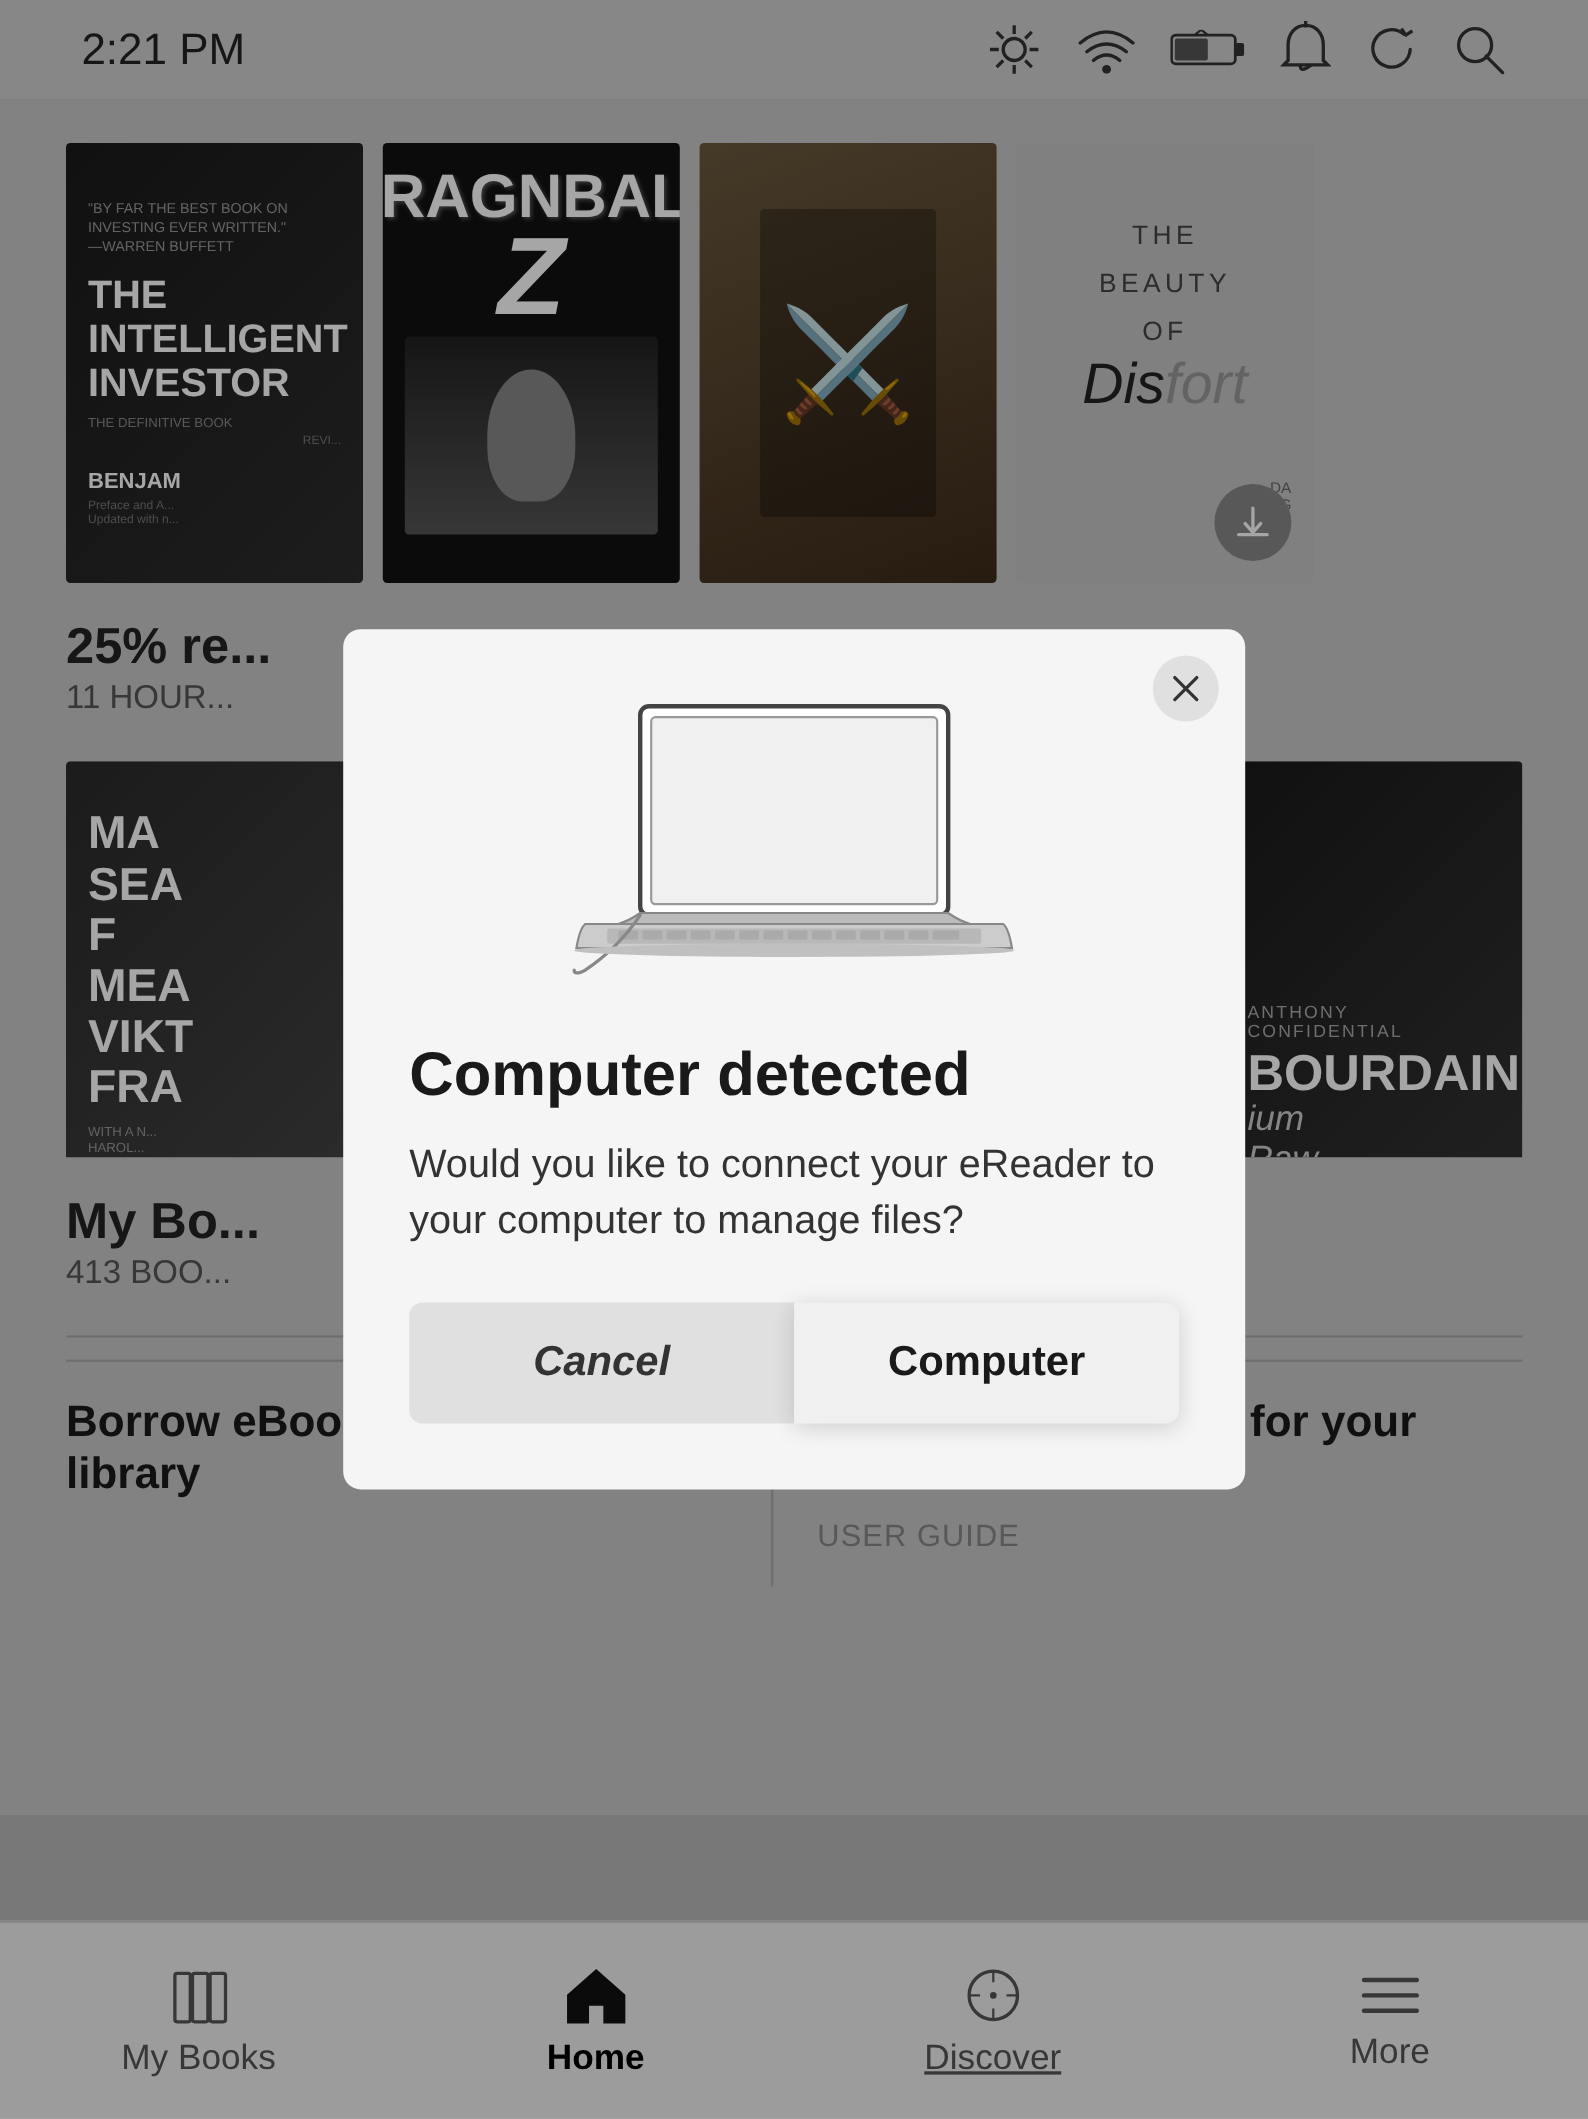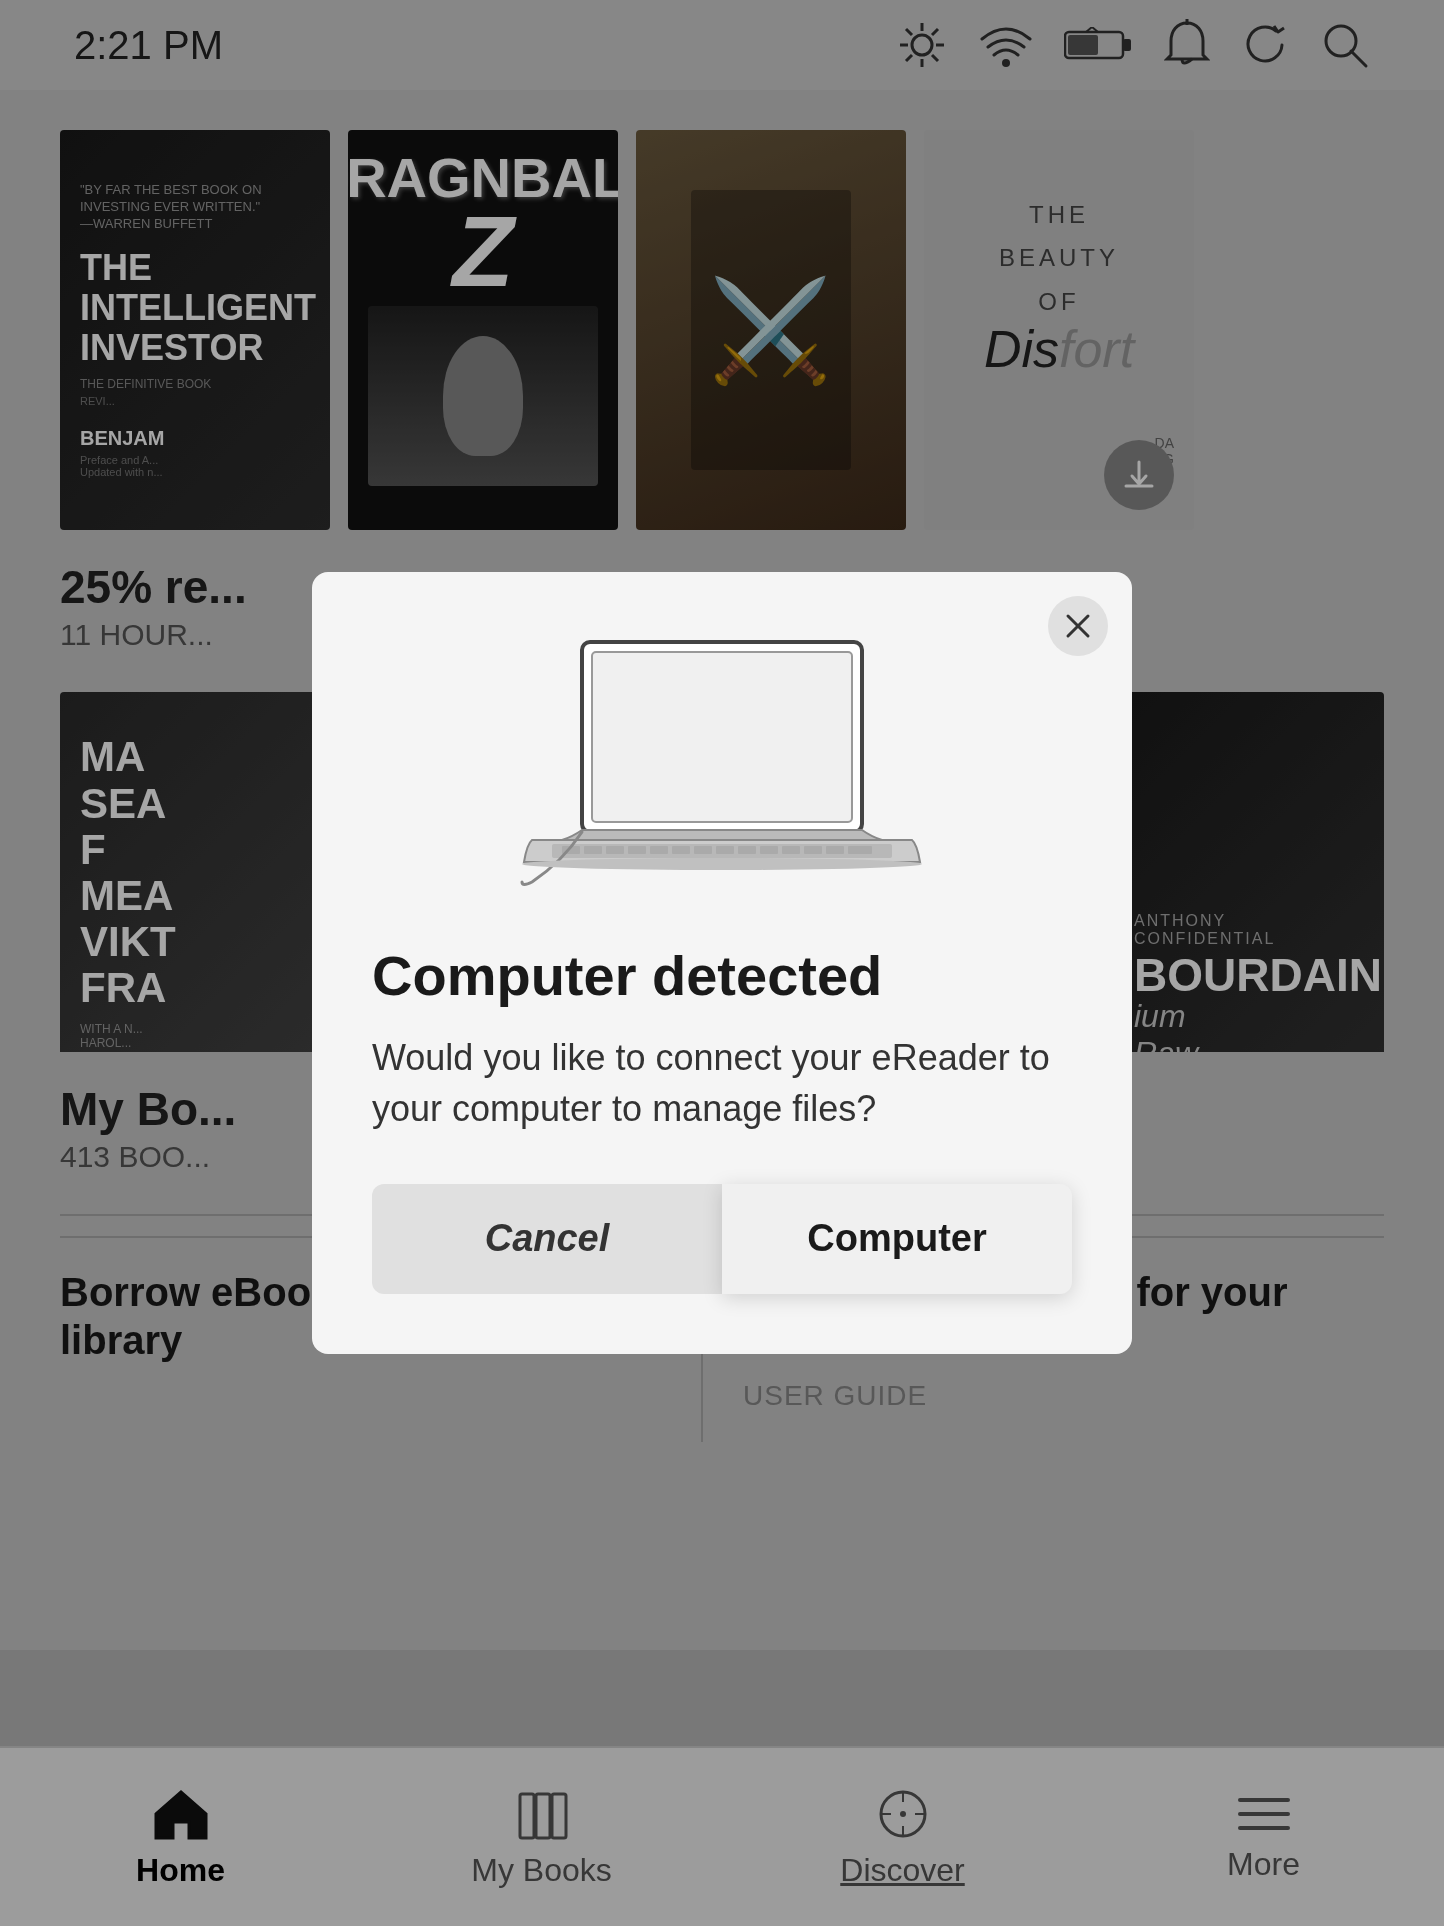--- a/index.html
+++ b/index.html
@@ -346,21 +346,21 @@
 </div>
 
 <div class="main-content" style="height: 1560px; overflow: hidden;">
 
   <div class="book-shelf">
 
     <div class="book-cover book-cover-1">
       <div class="quote" style="font-size:13px;color:#999;line-height:1.3;margin-bottom:16px;">"BY FAR THE BEST BOOK ON INVESTING EVER WRITTEN."<br>—WARREN BUFFETT</div>
       <div style="font-size:36px;font-weight:900;color:#fff;line-height:1.1;text-transform:uppercase;">THE<br>INTELLIGENT<br>INVESTOR</div>
       <div style="font-size:12px;color:#888;margin-top:10px;text-transform:uppercase;">THE DEFINITIVE BOOK</div>
-      <div style="font-size:11px;color:#777;margin-top:4px;">REVI...</div>
+      <div style="font-size:11px;color:#777;margin-top:4px;text-align:right;">REVI...</div>
       <div style="font-size:20px;color:#fff;margin-top:20px;font-weight:700;">BENJAM</div>
       <div style="font-size:11px;color:#777;margin-top:4px;">Preface and A...<br>Updated with n...</div>
     </div>
 
     <div class="book-cover book-cover-2" style="background:#111;display:flex;flex-direction:column;align-items:center;justify-content:flex-start;padding:20px;">
       <div style="font-size:56px;font-weight:900;color:#fff;text-align:center;text-shadow:2px 2px 4px rgba(255,255,255,0.3);line-height:1;">DRAG<span style="color:#fff;">N</span>BALL</div>
       <div style="font-size:100px;font-weight:900;color:#fff;font-style:italic;line-height:0.9;">Z</div>
       <div style="width:100%;height:180px;background:linear-gradient(180deg,#222 0%,#555 100%);margin-top:10px;border-radius:4px;display:flex;align-items:center;justify-content:center;">
         <div style="width:80px;height:120px;background:#888;border-radius:50% 50% 40% 40%;"></div>
       </div>
@@ -424,33 +424,33 @@
       <div class="link-title">Borrow eBooks from your public library</div>
     </div>
     <div class="link-item" style="padding-left:40px;">
       <div class="link-title">Read the user guide for your Kobo Forma</div>
       <div class="link-sub">USER GUIDE</div>
     </div>
   </div>
 </div>
 
 <div class="bottom-nav">
-  <div class="nav-item active">
-    <svg width="60" height="56" viewBox="0 0 60 56" fill="none">
-      <path d="M5 28 L30 6 L55 28 L55 52 L38 52 L38 36 L22 36 L22 52 L5 52 Z" stroke="#111" stroke-width="3" fill="#111"></path>
-    </svg>
-    <span class="nav-label" style="font-weight:700;">Home</span>
-  </div>
   <div class="nav-item">
     <svg width="60" height="56" viewBox="0 0 60 56" fill="none">
       <rect x="8" y="8" width="14" height="44" rx="2" stroke="#555" stroke-width="3" fill="none"></rect>
       <rect x="24" y="8" width="14" height="44" rx="2" stroke="#555" stroke-width="3" fill="none"></rect>
       <rect x="40" y="8" width="14" height="44" rx="2" stroke="#555" stroke-width="3" fill="none"></rect>
     </svg>
     <span class="nav-label" style="color:#555;">My Books</span>
+  </div>
+  <div class="nav-item active">
+    <svg width="60" height="56" viewBox="0 0 60 56" fill="none">
+      <path d="M5 28 L30 6 L55 28 L55 52 L38 52 L38 36 L22 36 L22 52 L5 52 Z" stroke="#111" stroke-width="3" fill="#111"></path>
+    </svg>
+    <span class="nav-label" style="font-weight:700;">Home</span>
   </div>
   <div class="nav-item">
     <svg width="56" height="56" viewBox="0 0 56 56" fill="none">
       <circle cx="28" cy="28" r="22" stroke="#555" stroke-width="3" fill="none"></circle>
       <circle cx="28" cy="28" r="3" fill="#555"></circle>
       <line x1="28" y1="6" x2="28" y2="16" stroke="#555" stroke-width="2"></line>
       <line x1="28" y1="40" x2="28" y2="50" stroke="#555" stroke-width="2"></line>
       <line x1="6" y1="28" x2="16" y2="28" stroke="#555" stroke-width="2"></line>
       <line x1="40" y1="28" x2="50" y2="28" stroke="#555" stroke-width="2"></line>
     </svg>

